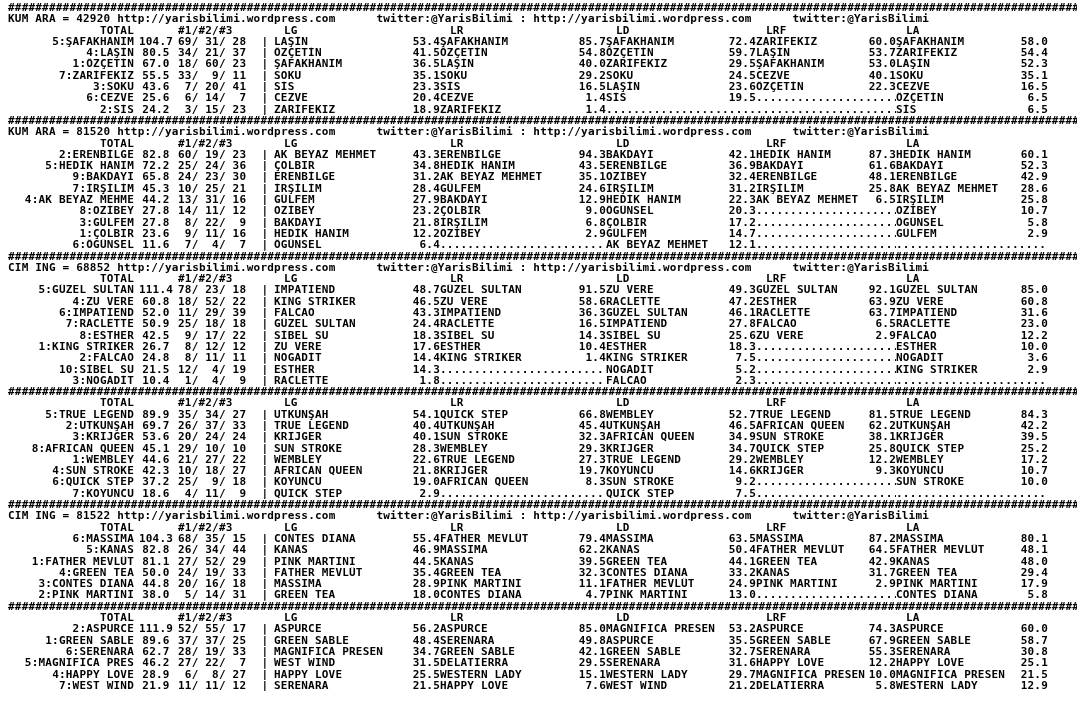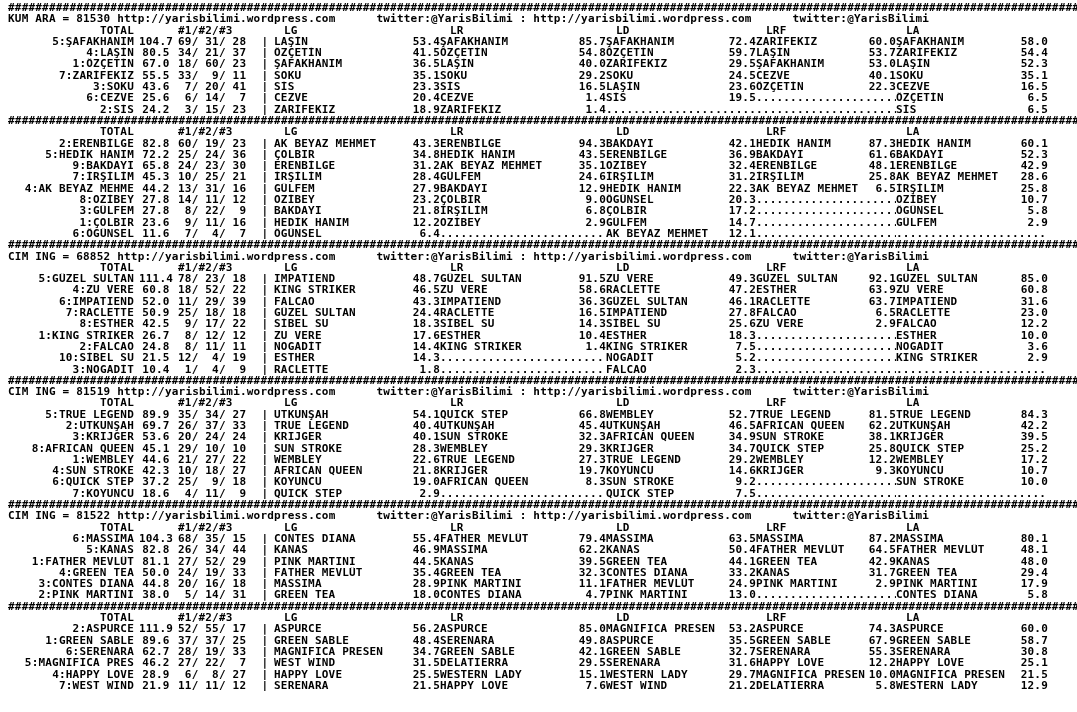--- a/index.html
+++ b/index.html
@@ -33,30 +33,31 @@
   .pair-lrf { width:140px; }
   .pair-la  { width:152px; }
   .hlabel   { padding-left:10px; }
 </style>
 </head>
 <body>
 
 <div class="screen">
   <div id="report">
       <div class="line"><span>################################################################################################################################################################</span></div>
-      <div class="line"><span>KUM ARA = 81530 http://yarisbilimi.wordpress.com      twitter:@YarisBilimi : http://yarisbilimi.wordpress.com      twitter:@YarisBilimi</span></div>
+      <div class="line"><span>KUM ARA = 42920 http://yarisbilimi.wordpress.com      twitter:@YarisBilimi : http://yarisbilimi.wordpress.com      twitter:@YarisBilimi</span></div>
       <div class="line row"><span class="c-name">TOTAL</span><span class="c-total"></span><span class="c-stats">#1/#2/#3</span><span class="c-pipe"></span><span class="pair pair-lg"><span class="n hlabel">LG</span></span><span class="pair pair-lr"><span class="n hlabel">LR</span></span><span class="pair pair-ld"><span class="n hlabel">LD</span></span><span class="pair pair-lrf"><span class="n hlabel">LRF</span></span><span class="pair pair-la"><span class="n hlabel">LA</span></span></div>
       <div class="line row"><span class="c-name">5:ŞAFAKHANIM</span><span class="c-total">104.7</span><span class="c-stats">69/ 31/ 28</span><span class="c-pipe">|</span><span class="pair pair-lg"><span class="n">LAŞİN</span><span class="v">53.4</span></span><span class="pair pair-lr"><span class="n">ŞAFAKHANIM</span><span class="v">85.7</span></span><span class="pair pair-ld"><span class="n">ŞAFAKHANIM</span><span class="v">72.4</span></span><span class="pair pair-lrf"><span class="n">ZARİFEKIZ</span><span class="v">60.0</span></span><span class="pair pair-la"><span class="n">ŞAFAKHANIM</span><span class="v">58.0</span></span></div>
       <div class="line row"><span class="c-name">4:LAŞİN</span><span class="c-total">80.5</span><span class="c-stats">34/ 21/ 37</span><span class="c-pipe">|</span><span class="pair pair-lg"><span class="n">ÖZÇETİN</span><span class="v">41.5</span></span><span class="pair pair-lr"><span class="n">ÖZÇETİN</span><span class="v">54.8</span></span><span class="pair pair-ld"><span class="n">ÖZÇETİN</span><span class="v">59.7</span></span><span class="pair pair-lrf"><span class="n">LAŞİN</span><span class="v">53.7</span></span><span class="pair pair-la"><span class="n">ZARİFEKIZ</span><span class="v">54.4</span></span></div>
       <div class="line row"><span class="c-name">1:ÖZÇETİN</span><span class="c-total">67.0</span><span class="c-stats">18/ 60/ 23</span><span class="c-pipe">|</span><span class="pair pair-lg"><span class="n">ŞAFAKHANIM</span><span class="v">36.5</span></span><span class="pair pair-lr"><span class="n">LAŞİN</span><span class="v">40.0</span></span><span class="pair pair-ld"><span class="n">ZARİFEKIZ</span><span class="v">29.5</span></span><span class="pair pair-lrf"><span class="n">ŞAFAKHANIM</span><span class="v">53.0</span></span><span class="pair pair-la"><span class="n">LAŞİN</span><span class="v">52.3</span></span></div>
       <div class="line row"><span class="c-name">7:ZARİFEKIZ</span><span class="c-total">55.5</span><span class="c-stats">33/  9/ 11</span><span class="c-pipe">|</span><span class="pair pair-lg"><span class="n">SOKU</span><span class="v">35.1</span></span><span class="pair pair-lr"><span class="n">SOKU</span><span class="v">29.2</span></span><span class="pair pair-ld"><span class="n">SOKU</span><span class="v">24.5</span></span><span class="pair pair-lrf"><span class="n">CEZVE</span><span class="v">40.1</span></span><span class="pair pair-la"><span class="n">SOKU</span><span class="v">35.1</span></span></div>
       <div class="line row"><span class="c-name">3:SOKU</span><span class="c-total">43.6</span><span class="c-stats"> 7/ 20/ 41</span><span class="c-pipe">|</span><span class="pair pair-lg"><span class="n">SİS</span><span class="v">23.3</span></span><span class="pair pair-lr"><span class="n">SİS</span><span class="v">16.5</span></span><span class="pair pair-ld"><span class="n">LAŞİN</span><span class="v">23.6</span></span><span class="pair pair-lrf"><span class="n">ÖZÇETİN</span><span class="v">22.3</span></span><span class="pair pair-la"><span class="n">CEZVE</span><span class="v">16.5</span></span></div>
       <div class="line row"><span class="c-name">6:CEZVE</span><span class="c-total">25.6</span><span class="c-stats"> 6/ 14/  7</span><span class="c-pipe">|</span><span class="pair pair-lg"><span class="n">CEZVE</span><span class="v">20.4</span></span><span class="pair pair-lr"><span class="n">CEZVE</span><span class="v">1.4</span></span><span class="pair pair-ld"><span class="n">SİS</span><span class="v">19.5</span></span><span class="pair pair-lrf"><span class="n">........................</span><span class="v"></span></span><span class="pair pair-la"><span class="n">ÖZÇETİN</span><span class="v">6.5</span></span></div>
       <div class="line row"><span class="c-name">2:SİS</span><span class="c-total">24.2</span><span class="c-stats"> 3/ 15/ 23</span><span class="c-pipe">|</span><span class="pair pair-lg"><span class="n">ZARİFEKIZ</span><span class="v">18.9</span></span><span class="pair pair-lr"><span class="n">ZARİFEKIZ</span><span class="v">1.4</span></span><span class="pair pair-ld"><span class="n">........................</span><span class="v"></span></span><span class="pair pair-lrf"><span class="n">........................</span><span class="v"></span></span><span class="pair pair-la"><span class="n">SİS</span><span class="v">6.5</span></span></div>
       <div class="line"><span>################################################################################################################################################################</span></div>
+      <div class="line"><span>KUM ARA = 81520 http://yarisbilimi.wordpress.com      twitter:@YarisBilimi : http://yarisbilimi.wordpress.com      twitter:@YarisBilimi</span></div>
       <div class="line row"><span class="c-name">TOTAL</span><span class="c-total"></span><span class="c-stats">#1/#2/#3</span><span class="c-pipe"></span><span class="pair pair-lg"><span class="n hlabel">LG</span></span><span class="pair pair-lr"><span class="n hlabel">LR</span></span><span class="pair pair-ld"><span class="n hlabel">LD</span></span><span class="pair pair-lrf"><span class="n hlabel">LRF</span></span><span class="pair pair-la"><span class="n hlabel">LA</span></span></div>
       <div class="line row"><span class="c-name">2:ERENBİLGE</span><span class="c-total">82.8</span><span class="c-stats">60/ 19/ 23</span><span class="c-pipe">|</span><span class="pair pair-lg"><span class="n">AK BEYAZ MEHMET</span><span class="v">43.3</span></span><span class="pair pair-lr"><span class="n">ERENBİLGE</span><span class="v">94.3</span></span><span class="pair pair-ld"><span class="n">BAKDAYI</span><span class="v">42.1</span></span><span class="pair pair-lrf"><span class="n">HEDİK HANIM</span><span class="v">87.3</span></span><span class="pair pair-la"><span class="n">HEDİK HANIM</span><span class="v">60.1</span></span></div>
       <div class="line row"><span class="c-name">5:HEDİK HANIM</span><span class="c-total">72.2</span><span class="c-stats">25/ 24/ 36</span><span class="c-pipe">|</span><span class="pair pair-lg"><span class="n">ÇOLBIR</span><span class="v">34.8</span></span><span class="pair pair-lr"><span class="n">HEDİK HANIM</span><span class="v">43.5</span></span><span class="pair pair-ld"><span class="n">ERENBİLGE</span><span class="v">36.9</span></span><span class="pair pair-lrf"><span class="n">BAKDAYI</span><span class="v">61.6</span></span><span class="pair pair-la"><span class="n">BAKDAYI</span><span class="v">52.3</span></span></div>
       <div class="line row"><span class="c-name">9:BAKDAYI</span><span class="c-total">65.8</span><span class="c-stats">24/ 23/ 30</span><span class="c-pipe">|</span><span class="pair pair-lg"><span class="n">ERENBİLGE</span><span class="v">31.2</span></span><span class="pair pair-lr"><span class="n">AK BEYAZ MEHMET</span><span class="v">35.1</span></span><span class="pair pair-ld"><span class="n">OZİBEY</span><span class="v">32.4</span></span><span class="pair pair-lrf"><span class="n">ERENBİLGE</span><span class="v">48.1</span></span><span class="pair pair-la"><span class="n">ERENBİLGE</span><span class="v">42.9</span></span></div>
       <div class="line row"><span class="c-name">7:İRŞİLİM</span><span class="c-total">45.3</span><span class="c-stats">10/ 25/ 21</span><span class="c-pipe">|</span><span class="pair pair-lg"><span class="n">İRŞİLİM</span><span class="v">28.4</span></span><span class="pair pair-lr"><span class="n">GÜLFEM</span><span class="v">24.6</span></span><span class="pair pair-ld"><span class="n">İRŞİLİM</span><span class="v">31.2</span></span><span class="pair pair-lrf"><span class="n">İRŞİLİM</span><span class="v">25.8</span></span><span class="pair pair-la"><span class="n">AK BEYAZ MEHMET</span><span class="v">28.6</span></span></div>
       <div class="line row"><span class="c-name">4:AK BEYAZ MEHME</span><span class="c-total">44.2</span><span class="c-stats">13/ 31/ 16</span><span class="c-pipe">|</span><span class="pair pair-lg"><span class="n">GÜLFEM</span><span class="v">27.9</span></span><span class="pair pair-lr"><span class="n">BAKDAYI</span><span class="v">12.9</span></span><span class="pair pair-ld"><span class="n">HEDİK HANIM</span><span class="v">22.3</span></span><span class="pair pair-lrf"><span class="n">AK BEYAZ MEHMET</span><span class="v">6.5</span></span><span class="pair pair-la"><span class="n">İRŞİLİM</span><span class="v">25.8</span></span></div>
       <div class="line row"><span class="c-name">8:OZİBEY</span><span class="c-total">27.8</span><span class="c-stats">14/ 11/ 12</span><span class="c-pipe">|</span><span class="pair pair-lg"><span class="n">OZİBEY</span><span class="v">23.2</span></span><span class="pair pair-lr"><span class="n">ÇOLBIR</span><span class="v">9.0</span></span><span class="pair pair-ld"><span class="n">ÖĞÜNSEL</span><span class="v">20.3</span></span><span class="pair pair-lrf"><span class="n">........................</span><span class="v"></span></span><span class="pair pair-la"><span class="n">OZİBEY</span><span class="v">10.7</span></span></div>
       <div class="line row"><span class="c-name">3:GÜLFEM</span><span class="c-total">27.8</span><span class="c-stats"> 8/ 22/  9</span><span class="c-pipe">|</span><span class="pair pair-lg"><span class="n">BAKDAYI</span><span class="v">21.8</span></span><span class="pair pair-lr"><span class="n">İRŞİLİM</span><span class="v">6.8</span></span><span class="pair pair-ld"><span class="n">ÇOLBIR</span><span class="v">17.2</span></span><span class="pair pair-lrf"><span class="n">........................</span><span class="v"></span></span><span class="pair pair-la"><span class="n">ÖĞÜNSEL</span><span class="v">5.8</span></span></div>
       <div class="line row"><span class="c-name">1:ÇOLBIR</span><span class="c-total">23.6</span><span class="c-stats"> 9/ 11/ 16</span><span class="c-pipe">|</span><span class="pair pair-lg"><span class="n">HEDİK HANIM</span><span class="v">12.2</span></span><span class="pair pair-lr"><span class="n">OZİBEY</span><span class="v">2.9</span></span><span class="pair pair-ld"><span class="n">GÜLFEM</span><span class="v">14.7</span></span><span class="pair pair-lrf"><span class="n">........................</span><span class="v"></span></span><span class="pair pair-la"><span class="n">GÜLFEM</span><span class="v">2.9</span></span></div>
       <div class="line row"><span class="c-name">6:ÖĞÜNSEL</span><span class="c-total">11.6</span><span class="c-stats"> 7/  4/  7</span><span class="c-pipe">|</span><span class="pair pair-lg"><span class="n">ÖĞÜNSEL</span><span class="v">6.4</span></span><span class="pair pair-lr"><span class="n">........................</span><span class="v"></span></span><span class="pair pair-ld"><span class="n">AK BEYAZ MEHMET</span><span class="v">12.1</span></span><span class="pair pair-lrf"><span class="n">........................</span><span class="v"></span></span><span class="pair pair-la"><span class="n">........................</span><span class="v"></span></span></div>
@@ -66,21 +67,20 @@
       <div class="line row"><span class="c-name">5:GÜZEL SULTAN</span><span class="c-total">111.4</span><span class="c-stats">78/ 23/ 18</span><span class="c-pipe">|</span><span class="pair pair-lg"><span class="n">IMPATIEND</span><span class="v">48.7</span></span><span class="pair pair-lr"><span class="n">GÜZEL SULTAN</span><span class="v">91.5</span></span><span class="pair pair-ld"><span class="n">ZU VERE</span><span class="v">49.3</span></span><span class="pair pair-lrf"><span class="n">GÜZEL SULTAN</span><span class="v">92.1</span></span><span class="pair pair-la"><span class="n">GÜZEL SULTAN</span><span class="v">85.0</span></span></div>
       <div class="line row"><span class="c-name">4:ZU VERE</span><span class="c-total">60.8</span><span class="c-stats">18/ 52/ 22</span><span class="c-pipe">|</span><span class="pair pair-lg"><span class="n">KING STRIKER</span><span class="v">46.5</span></span><span class="pair pair-lr"><span class="n">ZU VERE</span><span class="v">58.6</span></span><span class="pair pair-ld"><span class="n">RACLETTE</span><span class="v">47.2</span></span><span class="pair pair-lrf"><span class="n">ESTHER</span><span class="v">63.9</span></span><span class="pair pair-la"><span class="n">ZU VERE</span><span class="v">60.8</span></span></div>
       <div class="line row"><span class="c-name">6:IMPATIEND</span><span class="c-total">52.0</span><span class="c-stats">11/ 29/ 39</span><span class="c-pipe">|</span><span class="pair pair-lg"><span class="n">FALCAO</span><span class="v">43.3</span></span><span class="pair pair-lr"><span class="n">IMPATIEND</span><span class="v">36.3</span></span><span class="pair pair-ld"><span class="n">GÜZEL SULTAN</span><span class="v">46.1</span></span><span class="pair pair-lrf"><span class="n">RACLETTE</span><span class="v">63.7</span></span><span class="pair pair-la"><span class="n">IMPATIEND</span><span class="v">31.6</span></span></div>
       <div class="line row"><span class="c-name">7:RACLETTE</span><span class="c-total">50.9</span><span class="c-stats">25/ 18/ 18</span><span class="c-pipe">|</span><span class="pair pair-lg"><span class="n">GÜZEL SULTAN</span><span class="v">24.4</span></span><span class="pair pair-lr"><span class="n">RACLETTE</span><span class="v">16.5</span></span><span class="pair pair-ld"><span class="n">IMPATIEND</span><span class="v">27.8</span></span><span class="pair pair-lrf"><span class="n">FALCAO</span><span class="v">6.5</span></span><span class="pair pair-la"><span class="n">RACLETTE</span><span class="v">23.0</span></span></div>
       <div class="line row"><span class="c-name">8:ESTHER</span><span class="c-total">42.5</span><span class="c-stats"> 9/ 17/ 22</span><span class="c-pipe">|</span><span class="pair pair-lg"><span class="n">SİBEL SU</span><span class="v">18.3</span></span><span class="pair pair-lr"><span class="n">SİBEL SU</span><span class="v">14.3</span></span><span class="pair pair-ld"><span class="n">SİBEL SU</span><span class="v">25.6</span></span><span class="pair pair-lrf"><span class="n">ZU VERE</span><span class="v">2.9</span></span><span class="pair pair-la"><span class="n">FALCAO</span><span class="v">12.2</span></span></div>
       <div class="line row"><span class="c-name">1:KING STRIKER</span><span class="c-total">26.7</span><span class="c-stats"> 8/ 12/ 12</span><span class="c-pipe">|</span><span class="pair pair-lg"><span class="n">ZU VERE</span><span class="v">17.6</span></span><span class="pair pair-lr"><span class="n">ESTHER</span><span class="v">10.4</span></span><span class="pair pair-ld"><span class="n">ESTHER</span><span class="v">18.3</span></span><span class="pair pair-lrf"><span class="n">........................</span><span class="v"></span></span><span class="pair pair-la"><span class="n">ESTHER</span><span class="v">10.0</span></span></div>
       <div class="line row"><span class="c-name">2:FALCAO</span><span class="c-total">24.8</span><span class="c-stats"> 8/ 11/ 11</span><span class="c-pipe">|</span><span class="pair pair-lg"><span class="n">NOĞADİT</span><span class="v">14.4</span></span><span class="pair pair-lr"><span class="n">KING STRIKER</span><span class="v">1.4</span></span><span class="pair pair-ld"><span class="n">KING STRIKER</span><span class="v">7.5</span></span><span class="pair pair-lrf"><span class="n">........................</span><span class="v"></span></span><span class="pair pair-la"><span class="n">NOĞADİT</span><span class="v">3.6</span></span></div>
       <div class="line row"><span class="c-name">10:SİBEL SU</span><span class="c-total">21.5</span><span class="c-stats">12/  4/ 19</span><span class="c-pipe">|</span><span class="pair pair-lg"><span class="n">ESTHER</span><span class="v">14.3</span></span><span class="pair pair-lr"><span class="n">........................</span><span class="v"></span></span><span class="pair pair-ld"><span class="n">NOĞADİT</span><span class="v">5.2</span></span><span class="pair pair-lrf"><span class="n">........................</span><span class="v"></span></span><span class="pair pair-la"><span class="n">KING STRIKER</span><span class="v">2.9</span></span></div>
       <div class="line row"><span class="c-name">3:NOĞADİT</span><span class="c-total">10.4</span><span class="c-stats"> 1/  4/  9</span><span class="c-pipe">|</span><span class="pair pair-lg"><span class="n">RACLETTE</span><span class="v">1.8</span></span><span class="pair pair-lr"><span class="n">........................</span><span class="v"></span></span><span class="pair pair-ld"><span class="n">FALCAO</span><span class="v">2.3</span></span><span class="pair pair-lrf"><span class="n">........................</span><span class="v"></span></span><span class="pair pair-la"><span class="n">........................</span><span class="v"></span></span></div>
       <div class="line"><span>################################################################################################################################################################</span></div>
-      <div class="line"><span>CIM ING = 81519 http://yarisbilimi.wordpress.com      twitter:@YarisBilimi : http://yarisbilimi.wordpress.com      twitter:@YarisBilimi</span></div>
       <div class="line row"><span class="c-name">TOTAL</span><span class="c-total"></span><span class="c-stats">#1/#2/#3</span><span class="c-pipe"></span><span class="pair pair-lg"><span class="n hlabel">LG</span></span><span class="pair pair-lr"><span class="n hlabel">LR</span></span><span class="pair pair-ld"><span class="n hlabel">LD</span></span><span class="pair pair-lrf"><span class="n hlabel">LRF</span></span><span class="pair pair-la"><span class="n hlabel">LA</span></span></div>
       <div class="line row"><span class="c-name">5:TRUE LEGEND</span><span class="c-total">89.9</span><span class="c-stats">35/ 34/ 27</span><span class="c-pipe">|</span><span class="pair pair-lg"><span class="n">UTKUNŞAH</span><span class="v">54.1</span></span><span class="pair pair-lr"><span class="n">QUICK STEP</span><span class="v">66.8</span></span><span class="pair pair-ld"><span class="n">WEMBLEY</span><span class="v">52.7</span></span><span class="pair pair-lrf"><span class="n">TRUE LEGEND</span><span class="v">81.5</span></span><span class="pair pair-la"><span class="n">TRUE LEGEND</span><span class="v">84.3</span></span></div>
       <div class="line row"><span class="c-name">2:UTKUNŞAH</span><span class="c-total">69.7</span><span class="c-stats">26/ 37/ 33</span><span class="c-pipe">|</span><span class="pair pair-lg"><span class="n">TRUE LEGEND</span><span class="v">40.4</span></span><span class="pair pair-lr"><span class="n">UTKUNŞAH</span><span class="v">45.4</span></span><span class="pair pair-ld"><span class="n">UTKUNŞAH</span><span class="v">46.5</span></span><span class="pair pair-lrf"><span class="n">AFRICAN QUEEN</span><span class="v">62.2</span></span><span class="pair pair-la"><span class="n">UTKUNŞAH</span><span class="v">42.2</span></span></div>
       <div class="line row"><span class="c-name">3:KRIJGER</span><span class="c-total">53.6</span><span class="c-stats">20/ 24/ 24</span><span class="c-pipe">|</span><span class="pair pair-lg"><span class="n">KRIJGER</span><span class="v">40.1</span></span><span class="pair pair-lr"><span class="n">SUN STROKE</span><span class="v">32.3</span></span><span class="pair pair-ld"><span class="n">AFRICAN QUEEN</span><span class="v">34.9</span></span><span class="pair pair-lrf"><span class="n">SUN STROKE</span><span class="v">38.1</span></span><span class="pair pair-la"><span class="n">KRIJGER</span><span class="v">39.5</span></span></div>
       <div class="line row"><span class="c-name">8:AFRICAN QUEEN</span><span class="c-total">45.1</span><span class="c-stats">29/ 10/ 10</span><span class="c-pipe">|</span><span class="pair pair-lg"><span class="n">SUN STROKE</span><span class="v">28.3</span></span><span class="pair pair-lr"><span class="n">WEMBLEY</span><span class="v">29.3</span></span><span class="pair pair-ld"><span class="n">KRIJGER</span><span class="v">34.7</span></span><span class="pair pair-lrf"><span class="n">QUICK STEP</span><span class="v">25.8</span></span><span class="pair pair-la"><span class="n">QUICK STEP</span><span class="v">25.2</span></span></div>
       <div class="line row"><span class="c-name">1:WEMBLEY</span><span class="c-total">44.6</span><span class="c-stats">21/ 27/ 22</span><span class="c-pipe">|</span><span class="pair pair-lg"><span class="n">WEMBLEY</span><span class="v">22.6</span></span><span class="pair pair-lr"><span class="n">TRUE LEGEND</span><span class="v">27.3</span></span><span class="pair pair-ld"><span class="n">TRUE LEGEND</span><span class="v">29.2</span></span><span class="pair pair-lrf"><span class="n">WEMBLEY</span><span class="v">12.2</span></span><span class="pair pair-la"><span class="n">WEMBLEY</span><span class="v">17.2</span></span></div>
       <div class="line row"><span class="c-name">4:SUN STROKE</span><span class="c-total">42.3</span><span class="c-stats">10/ 18/ 27</span><span class="c-pipe">|</span><span class="pair pair-lg"><span class="n">AFRICAN QUEEN</span><span class="v">21.8</span></span><span class="pair pair-lr"><span class="n">KRIJGER</span><span class="v">19.7</span></span><span class="pair pair-ld"><span class="n">KOYUNCU</span><span class="v">14.6</span></span><span class="pair pair-lrf"><span class="n">KRIJGER</span><span class="v">9.3</span></span><span class="pair pair-la"><span class="n">KOYUNCU</span><span class="v">10.7</span></span></div>
       <div class="line row"><span class="c-name">6:QUICK STEP</span><span class="c-total">37.2</span><span class="c-stats">25/  9/ 18</span><span class="c-pipe">|</span><span class="pair pair-lg"><span class="n">KOYUNCU</span><span class="v">19.0</span></span><span class="pair pair-lr"><span class="n">AFRICAN QUEEN</span><span class="v">8.3</span></span><span class="pair pair-ld"><span class="n">SUN STROKE</span><span class="v">9.2</span></span><span class="pair pair-lrf"><span class="n">........................</span><span class="v"></span></span><span class="pair pair-la"><span class="n">SUN STROKE</span><span class="v">10.0</span></span></div>
       <div class="line row"><span class="c-name">7:KOYUNCU</span><span class="c-total">18.6</span><span class="c-stats"> 4/ 11/  9</span><span class="c-pipe">|</span><span class="pair pair-lg"><span class="n">QUICK STEP</span><span class="v">2.9</span></span><span class="pair pair-lr"><span class="n">........................</span><span class="v"></span></span><span class="pair pair-ld"><span class="n">QUICK STEP</span><span class="v">7.5</span></span><span class="pair pair-lrf"><span class="n">........................</span><span class="v"></span></span><span class="pair pair-la"><span class="n">........................</span><span class="v"></span></span></div>
       <div class="line"><span>################################################################################################################################################################</span></div>

